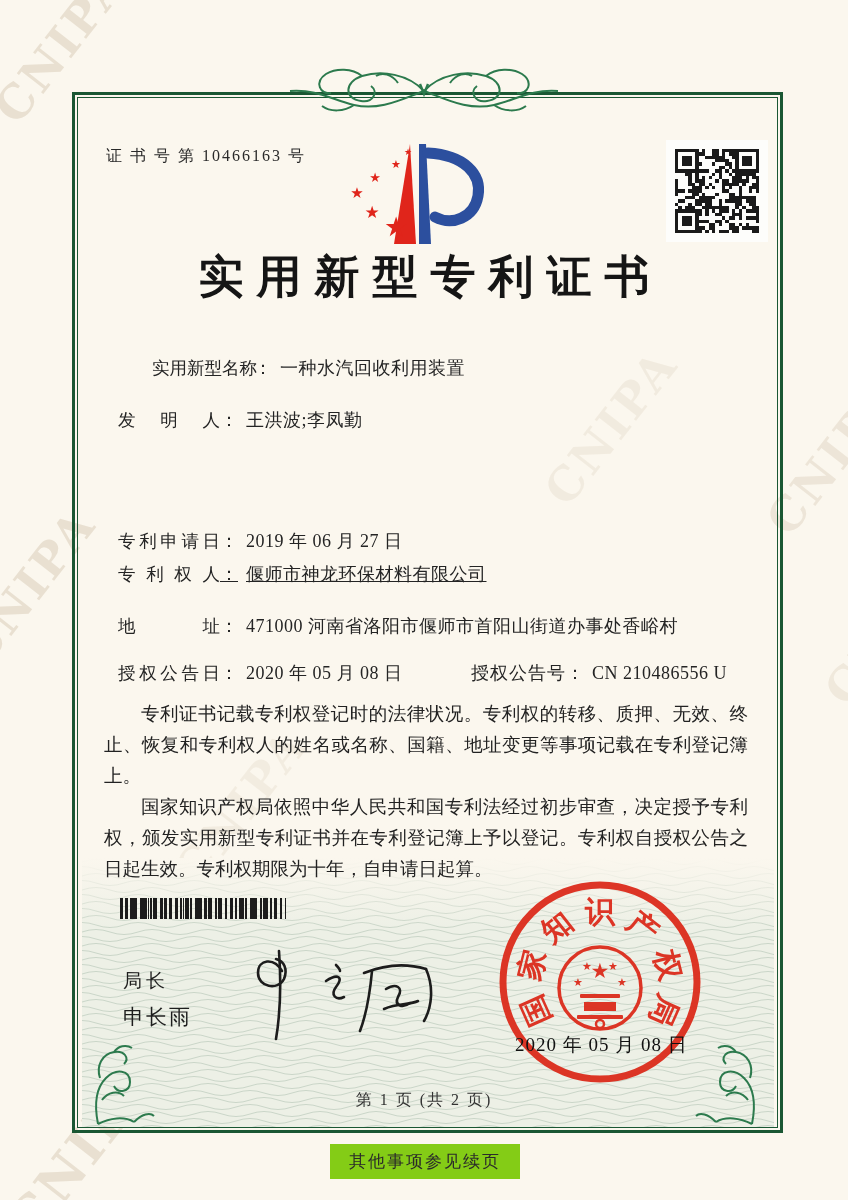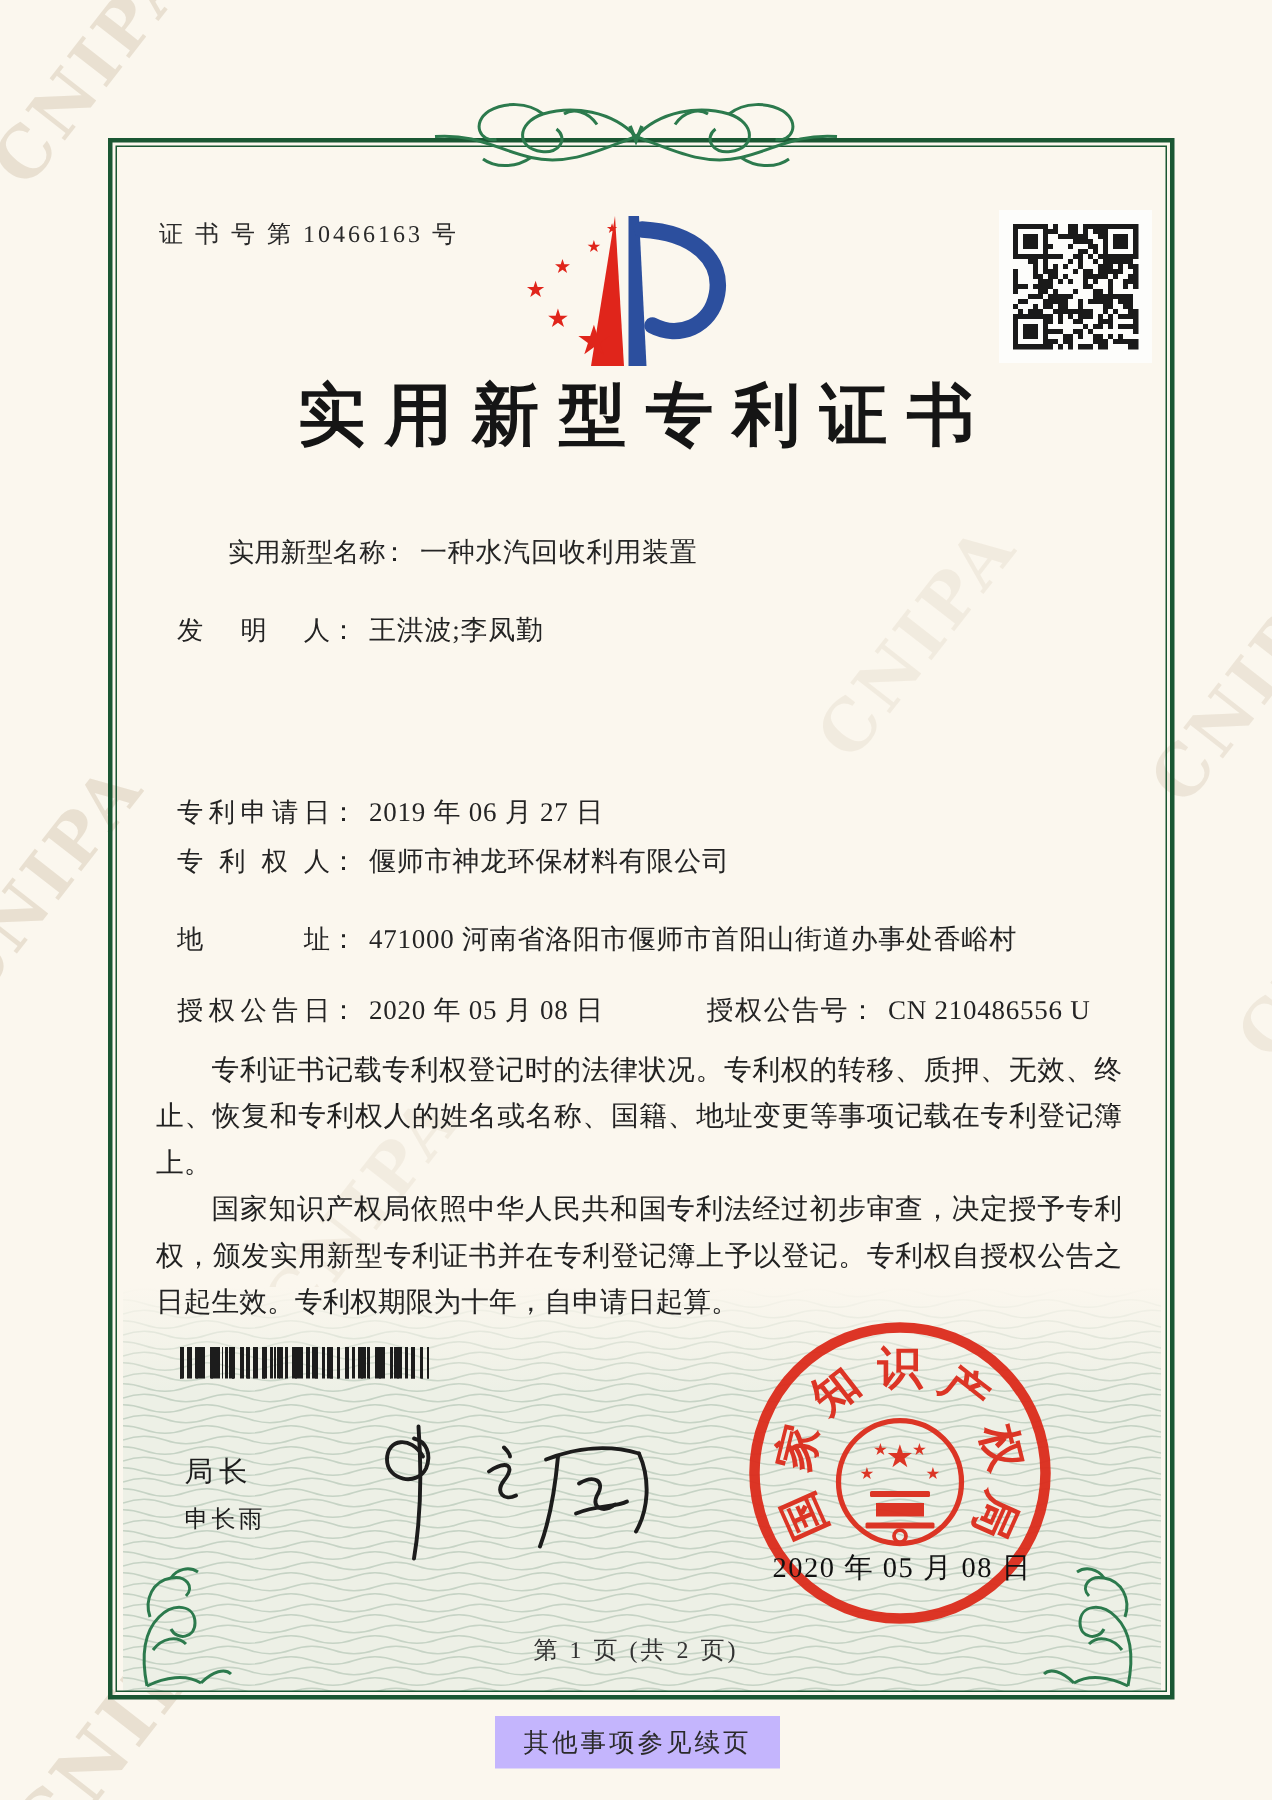--- a/index.html
+++ b/index.html
@@ -46,32 +46,32 @@
 
   
   .barcode{position:absolute;left:120px;top:898px;width:166px;height:21px;z-index:5;
     background-image:
       repeating-linear-gradient(90deg,#1c1c1c 0 2px,transparent 2px 5px),
       repeating-linear-gradient(90deg,#1c1c1c 0 1px,transparent 1px 7px),
       repeating-linear-gradient(90deg,#1c1c1c 0 3px,transparent 3px 11px);}
 
   
   .sig-title{position:absolute;left:123px;top:968px;font-size:19px;letter-spacing:4px;color:#1d1d1d;z-index:5;}
-  .sig-name{position:absolute;left:123px;top:1003px;font-size:16px;letter-spacing:2px;color:#1d1d1d;z-index:5;}
+  .sig-name{position:absolute;left:123px;top:1003px;font-size:21px;letter-spacing:2px;color:#1d1d1d;z-index:5;}
   .autograph{position:absolute;left:248px;top:944px;width:200px;height:102px;z-index:5;}
 
   
   .seal{position:absolute;left:494px;top:876px;width:212px;height:212px;z-index:6;opacity:0.94;}
   .seal-date{position:absolute;left:515px;top:1032px;width:172px;text-align:center;font-size:19px;
              color:#111;z-index:7;letter-spacing:1px;white-space:nowrap;}
 
   
   .pageinfo{position:absolute;left:0;top:1090px;width:848px;text-align:center;font-size:16px;
             letter-spacing:2px;color:#333;z-index:5;}
-  .contnote{position:absolute;left:330px;top:1144px;width:190px;background:#c4b5fd;text-align:center;
+  .contnote{position:absolute;left:330px;top:1144px;width:190px;background:#84cc16;text-align:center;
             font-size:17px;letter-spacing:2px;color:#2a2a2a;padding:6px 0;z-index:5;}
 </style>
 </head>
 <body>
 
 <div class="page">
 
   <span class="wm" style="left:-30px;top:18px;">CNIPA</span>
   <span class="wm" style="left:520px;top:400px;opacity:.5;">CNIPA</span>
   <span class="wm" style="left:742px;top:430px;opacity:.75;">CNIPA</span>
@@ -523,21 +523,21 @@
 
   <div class="field-row" style="top:356px;margin-left:34px;">
     <span class="flabel">实用新型名称</span><span class="fcolon">：</span><span class="fvalue">一种水汽回收利用装置</span>
   </div>
   <div class="field-row" style="top:408px;">
     <span class="flabel">发明人</span><span class="fcolon">：</span><span class="fvalue">王洪波;李凤勤</span>
   </div>
   <div class="field-row" style="top:529px;">
     <span class="flabel">专利申请日</span><span class="fcolon">：</span><span class="fvalue">2019 年 06 月 27 日</span>
   </div>
-  <div class="field-row" style="top:562px;">
+  <div class="field-row" style="top:562px;text-decoration:underline;">
     <span class="flabel">专利权人</span><span class="fcolon">：</span><span class="fvalue">偃师市神龙环保材料有限公司</span>
   </div>
   <div class="field-row" style="top:614px;">
     <span class="flabel">地址</span><span class="fcolon">：</span><span class="fvalue">471000 河南省洛阳市偃师市首阳山街道办事处香峪村</span>
   </div>
   <div class="field-row" style="top:661px;">
     <span class="flabel">授权公告日</span><span class="fcolon">：</span><span class="fvalue">2020 年 05 月 08 日</span>
     <span class="flabel2">授权公告号</span><span class="fcolon">：</span><span class="fvalue">CN 210486556 U</span>
   </div>
 

